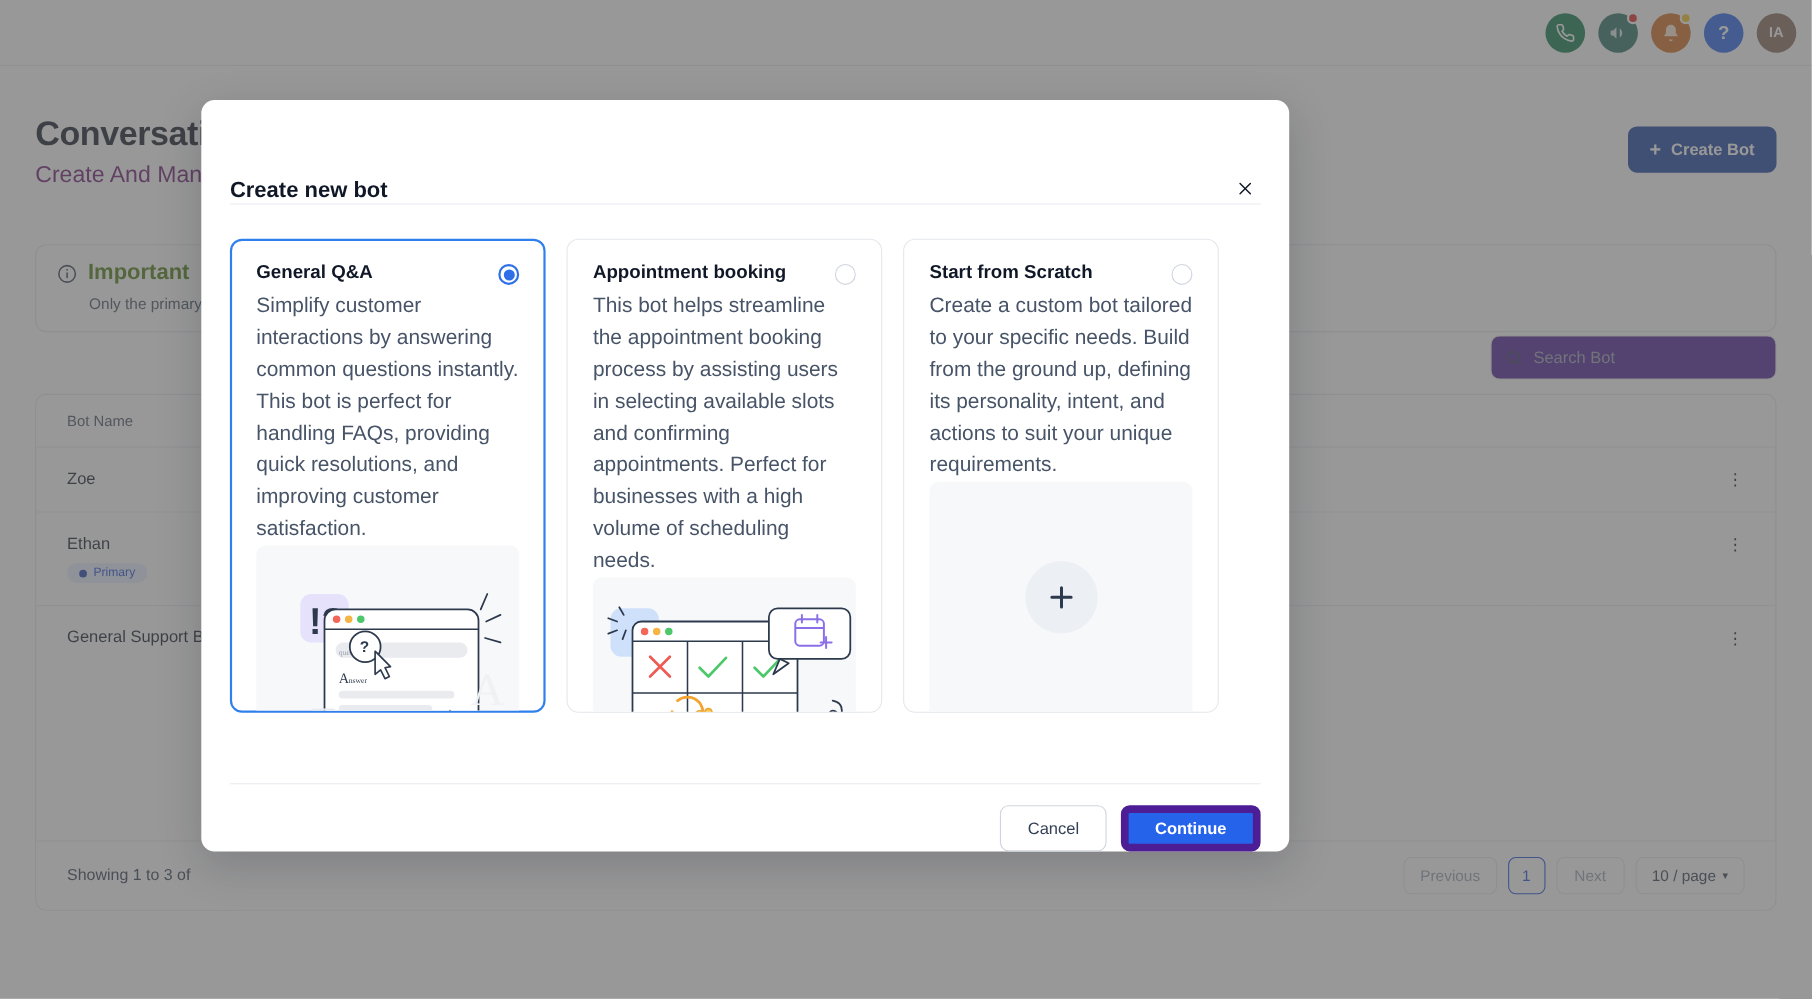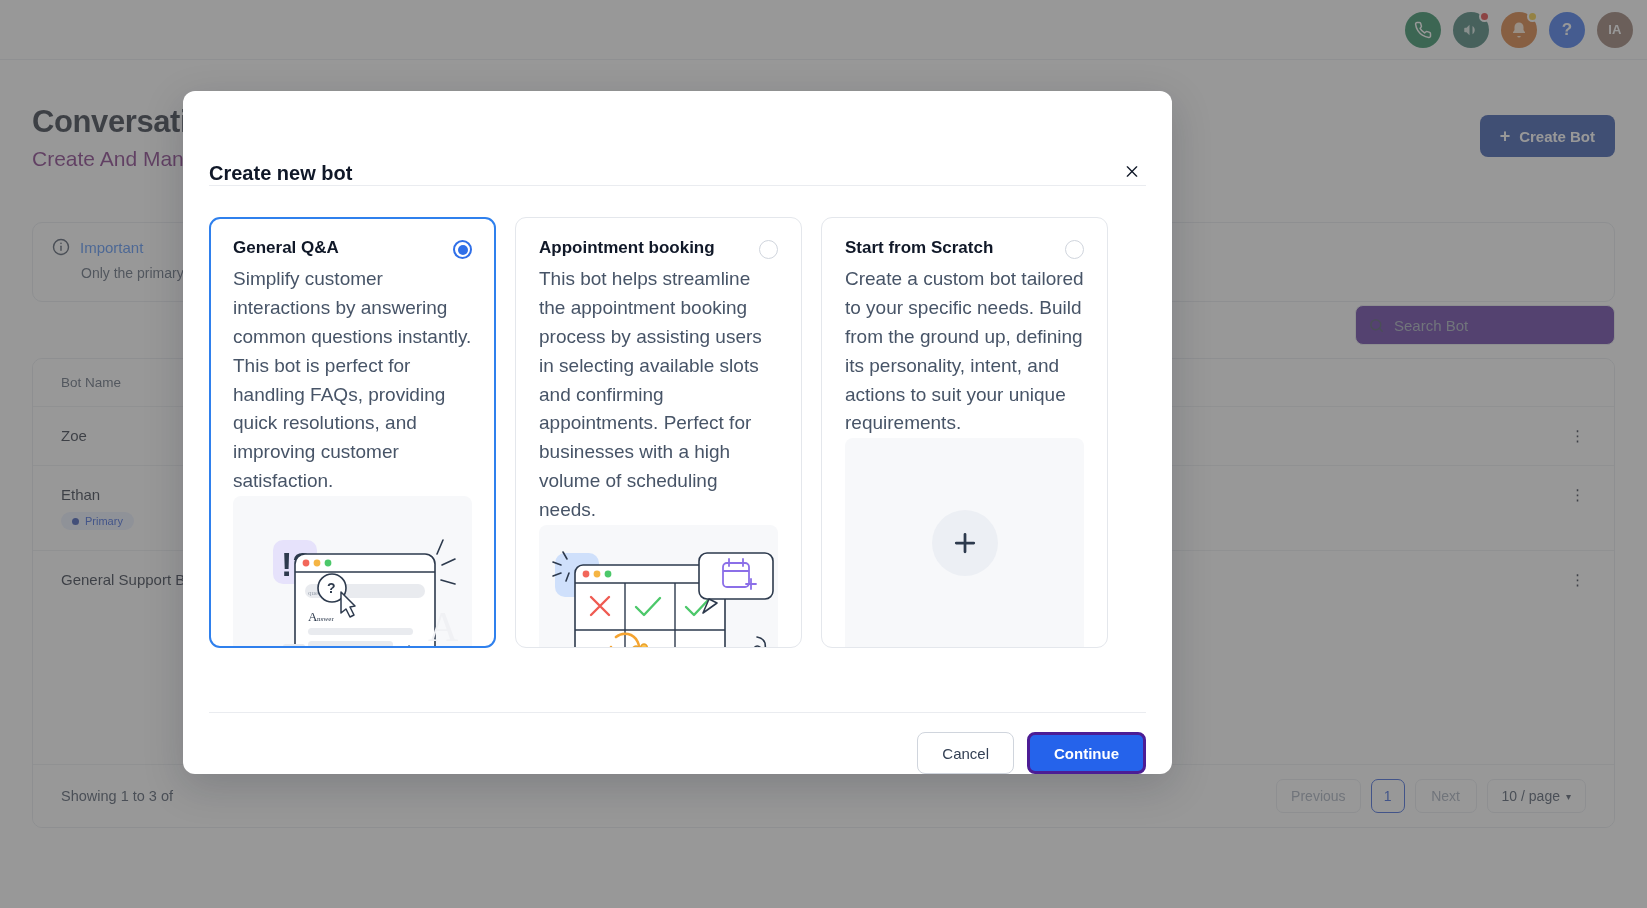--- a/index.html
+++ b/index.html
@@ -45,21 +45,21 @@
     border: none;
     font-family: "Liberation Sans", sans-serif;
   }
 
   .notice {
     position: absolute; top: 222px; left: 32px; right: 32px; height: 80px;
     border: 1px solid #e4e7ec; border-radius: 10px; background: #fff;
     padding: 14px 18px;
   }
   .notice-head { display: flex; align-items: center; gap: 9px; }
-  .notice-title { color: #3b82f6; font-weight: 400; font-size: 15px; }
+  .notice-title { color: #4d7c0f; font-weight: 700; font-size: 20px; }
   .notice-body { font-size: 14px; color: #475467; margin-top: 8px; margin-left: 30px; }
 
   .search-box {
     position: absolute; top: 305px; right: 32px;
     width: 260px; height: 40px; border: 1px solid #e4e7ec; border-radius: 8px;
     display: flex; align-items: center; gap: 9px; padding: 0 12px;
     background: #4c1d95; color: #98a2b3; font-size: 15px;
   }
 
   .table-card {
@@ -176,21 +176,21 @@
     flex: 0 0 auto; border-top: 1px solid #eaecf0;
     margin: 0 26px; padding: 19px 0 0 0;
     display: flex; justify-content: flex-end; gap: 13px;
   }
   .btn {
     height: 42px; padding: 0 24px; border-radius: 8px; font-size: 15px;
     font-weight: 500; display: flex; align-items: center; justify-content: center;
     font-family: "Liberation Sans", sans-serif; cursor: pointer;
   }
   .btn-secondary { background: #fff; border: 1px solid #d0d5dd; color: #344054; }
-  .btn-primary { background: #2563eb; border: 3px solid #4c1d95; color: #fff; font-weight: 600; }
+  .btn-primary { background: #2563eb; border: 7px solid #4c1d95; color: #fff; font-weight: 600; }
 </style>
 </head>
 <body>
 
 <div id="page-root">
 
   <div class="topbar">
     <div class="circ-btn" style="background:#0f7d4b;">
       <svg width="18" height="18" viewBox="0 0 24 24" fill="none" stroke="#fff" stroke-width="2" stroke-linecap="round" stroke-linejoin="round">
           <path d="M22 16.92v3a2 2 0 0 1-2.18 2 19.79 19.79 0 0 1-8.63-3.07 19.5 19.5 0 0 1-6-6 19.79 19.79 0 0 1-3.07-8.67A2 2 0 0 1 4.11 2h3a2 2 0 0 1 2 1.72c.12.9.35 1.78.67 2.61a2 2 0 0 1-.45 2.11L8.09 9.91a16 16 0 0 0 6 6l1.47-1.24a2 2 0 0 1 2.11-.45c.83.32 1.71.55 2.61.67A2 2 0 0 1 22 16.92z"></path>

